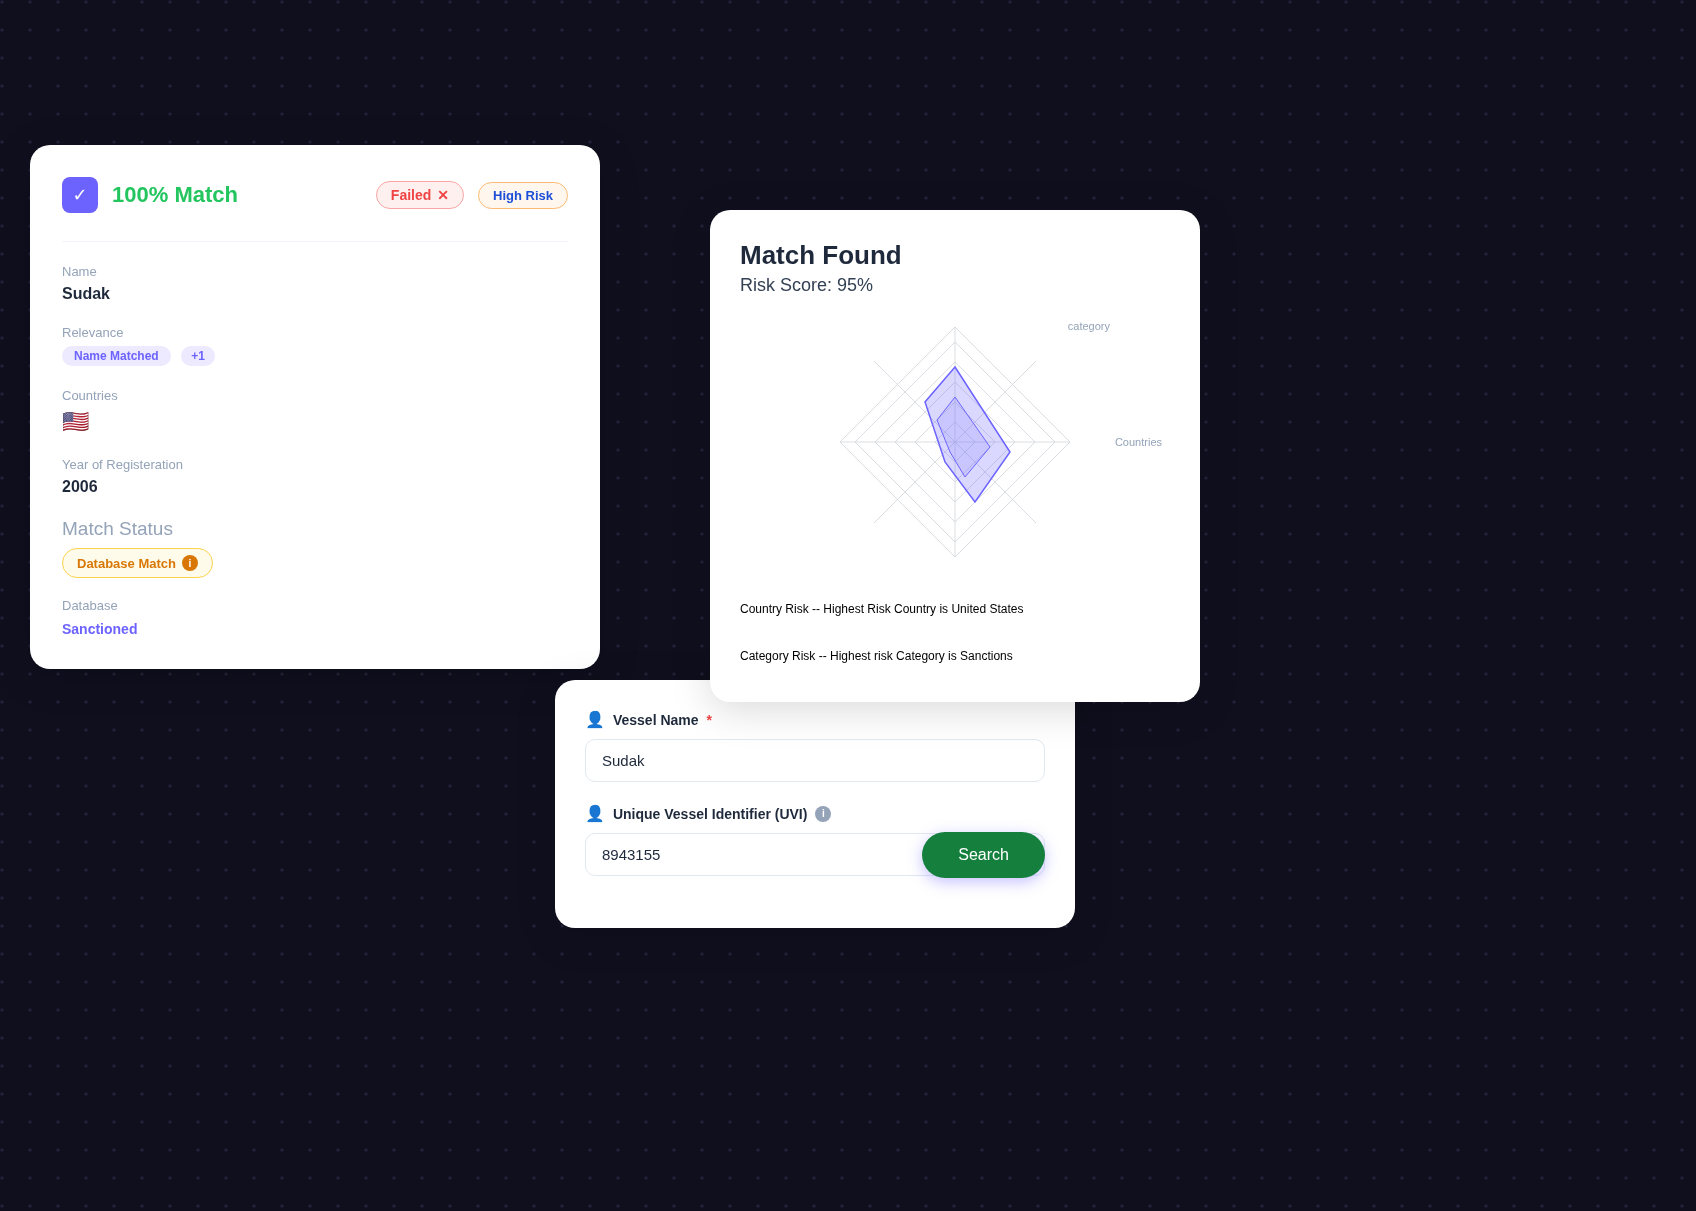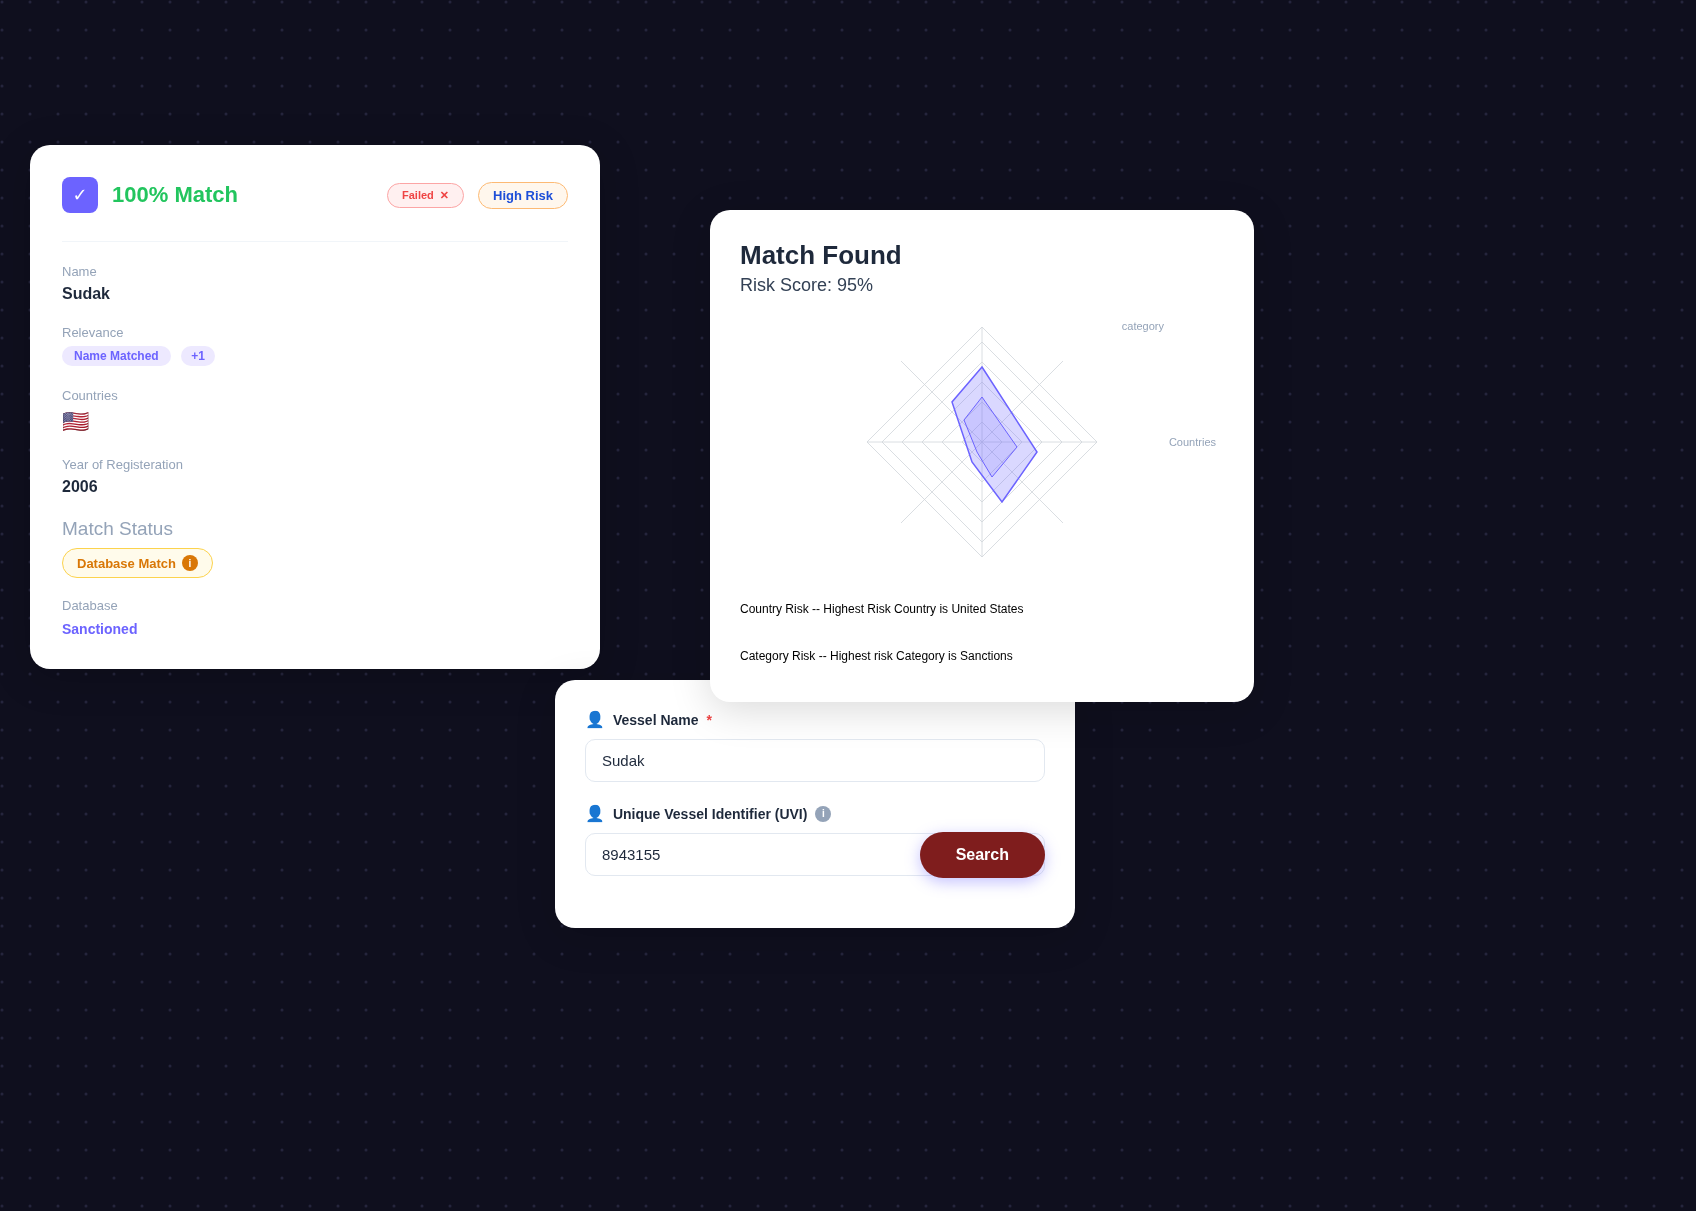--- a/index.html
+++ b/index.html
@@ -57,21 +57,21 @@
       color: #22c55e;
       flex: 1;
     }
 
     .badge-failed {
       background: #fff0f0;
       color: #ef4444;
       border: 1.5px solid #fca5a5;
       border-radius: 20px;
       padding: 5px 14px;
-      font-size: 11px;
+      font-size: 14px;
       font-weight: 600;
       display: flex;
       align-items: center;
       gap: 6px;
     }
 
     .badge-high-risk {
       background: #fff7ed;
       color: #1d4ed8;
       border: 1.5px solid #fdba74;
@@ -173,21 +173,21 @@
       color: #6c63ff;
       font-size: 14px;
       font-weight: 600;
     }
 
     
     .card-radar {
       position: absolute;
       top: 210px;
       left: 710px;
-      width: 544px;
+      width: 490px;
       background: #ffffff;
       border-radius: 20px;
       padding: 30px;
       box-shadow: 0 8px 40px rgba(0,0,0,0.15);
       z-index: 3;
     }
 
     .match-found-title {
       font-size: 26px;
       font-weight: 800;
@@ -284,27 +284,27 @@
       font-size: 15px;
       color: #1e293b;
       outline: none;
       background: #fff;
     }
 
     .search-btn {
       position: absolute;
       bottom: 50px;
       right: 30px;
-      background: #7f1d1d;
+      background: #15803d;
       color: white;
       border: none;
       border-radius: 25px;
       padding: 14px 36px;
       font-size: 16px;
-      font-weight: 700;
+      font-weight: 400;
       cursor: pointer;
       box-shadow: 0 4px 15px rgba(108, 99, 255, 0.4);
     }
 
     .info-icon-small {
       width: 16px;
       height: 16px;
       background: #94a3b8;
       border-radius: 50%;
       display: inline-flex;

